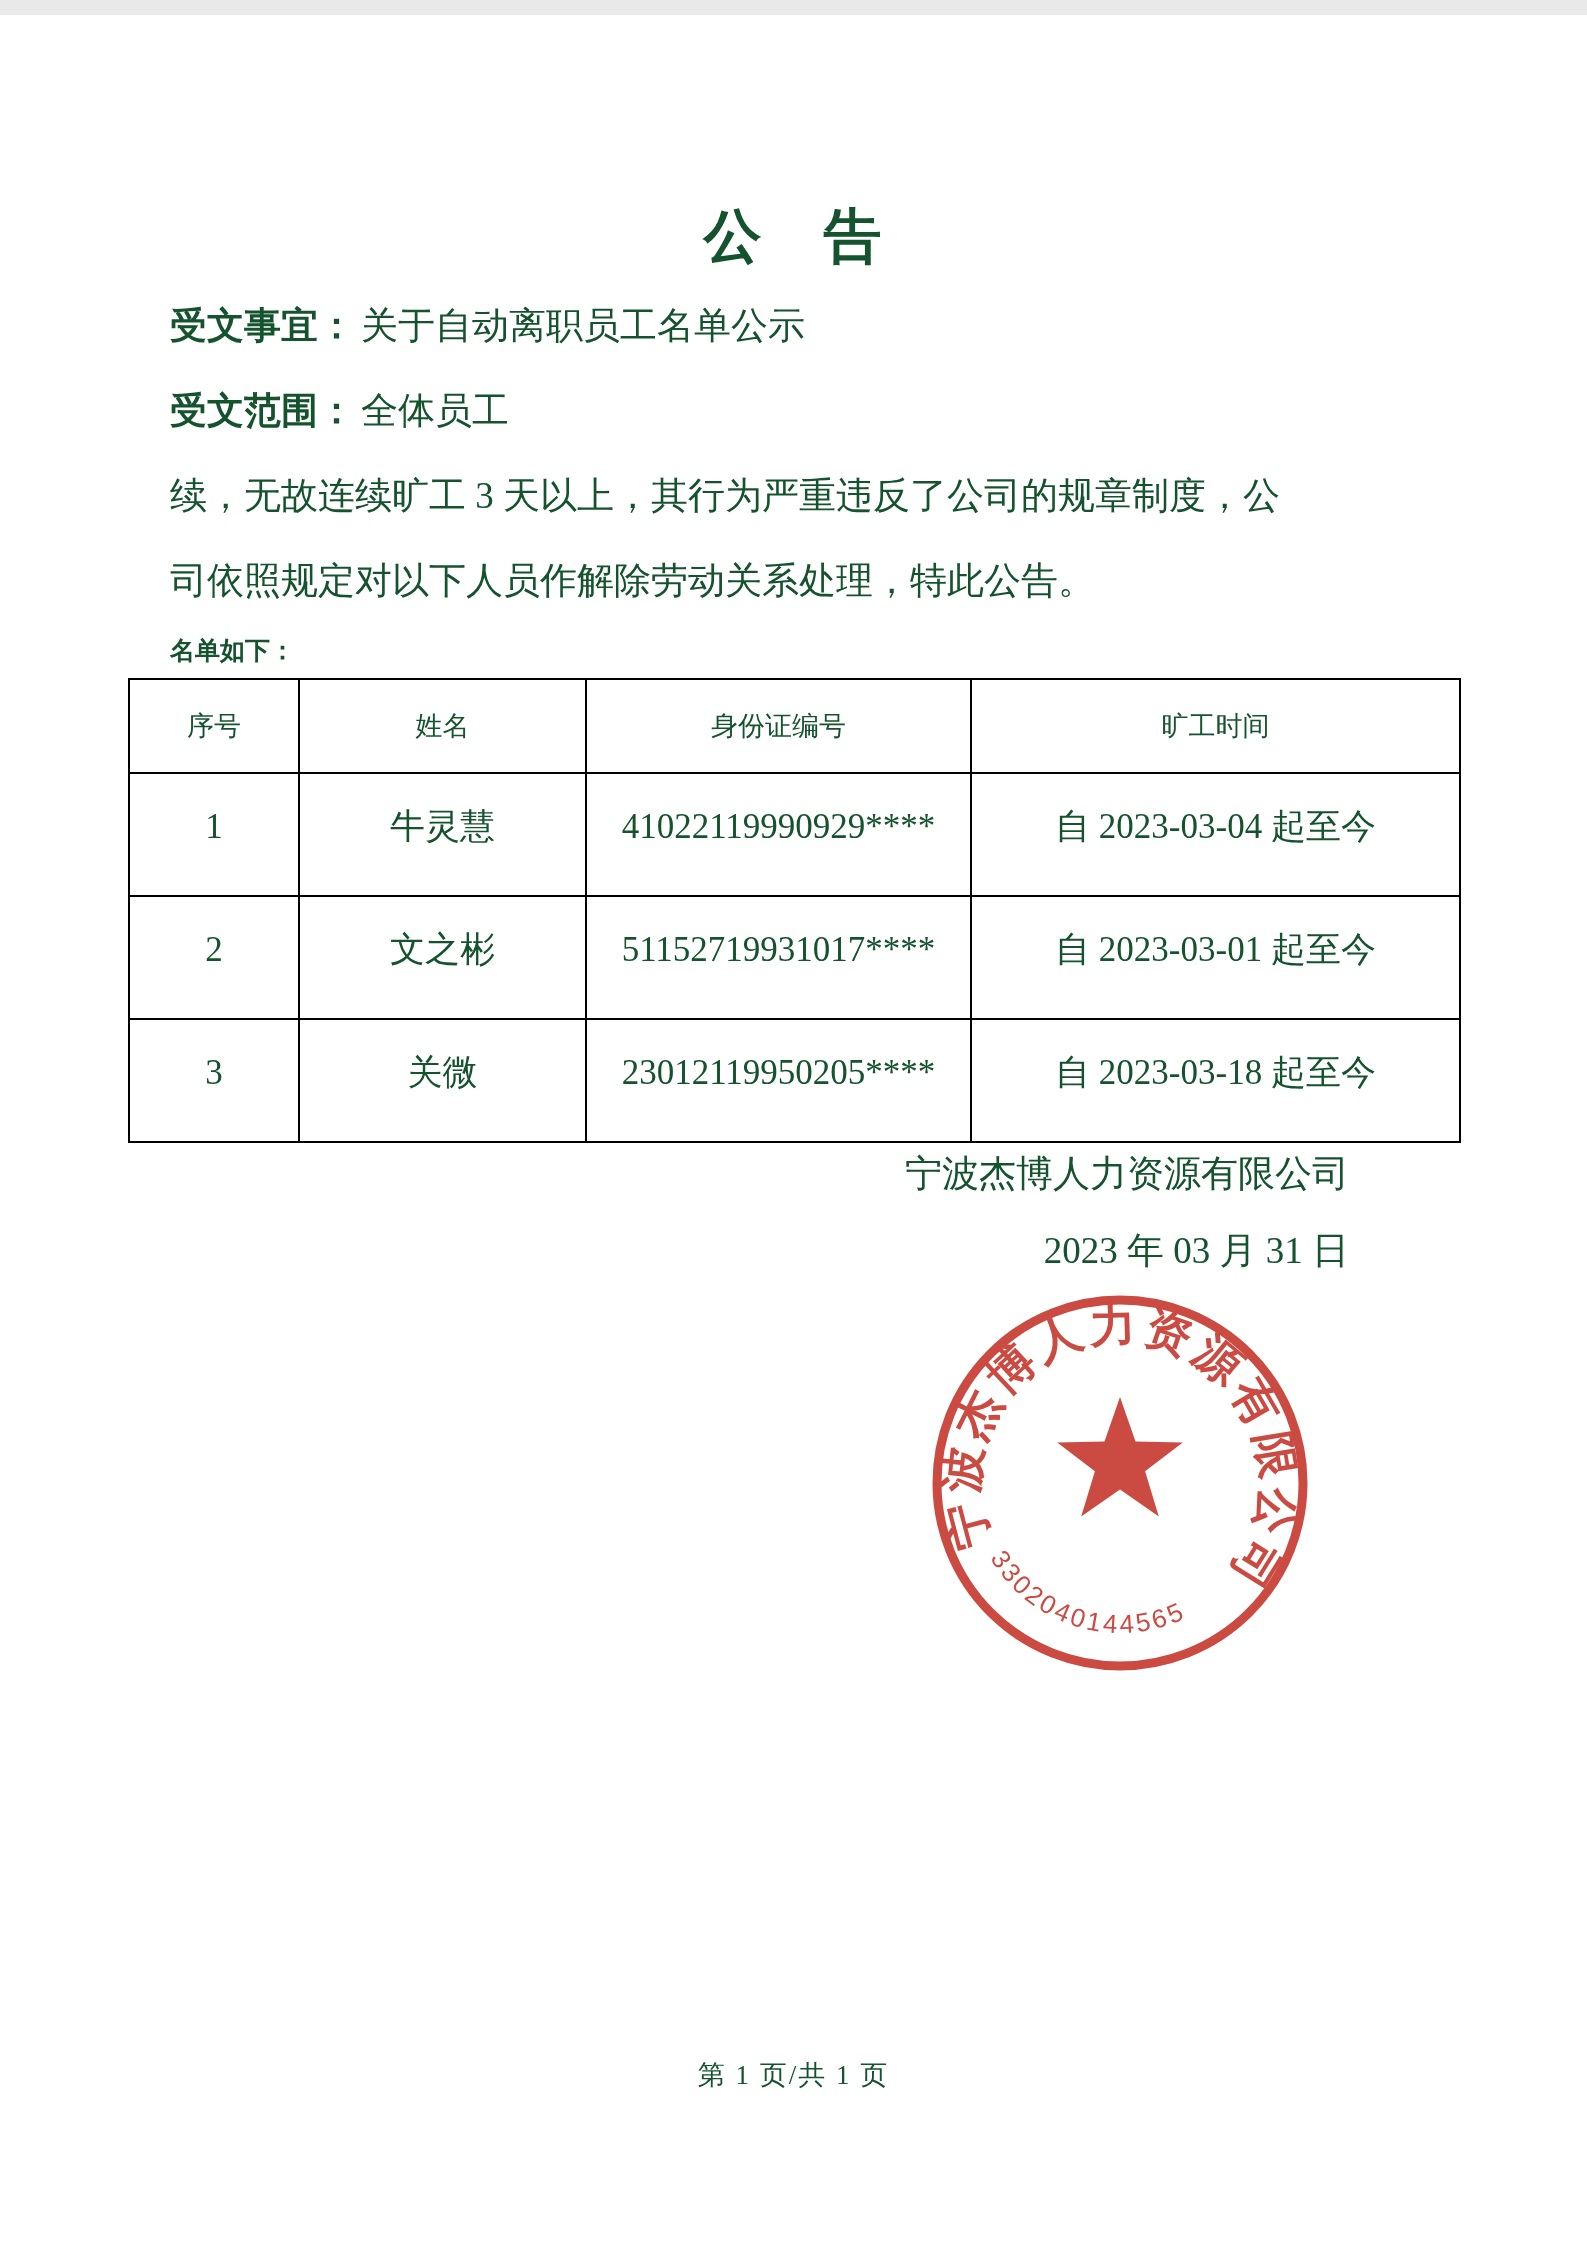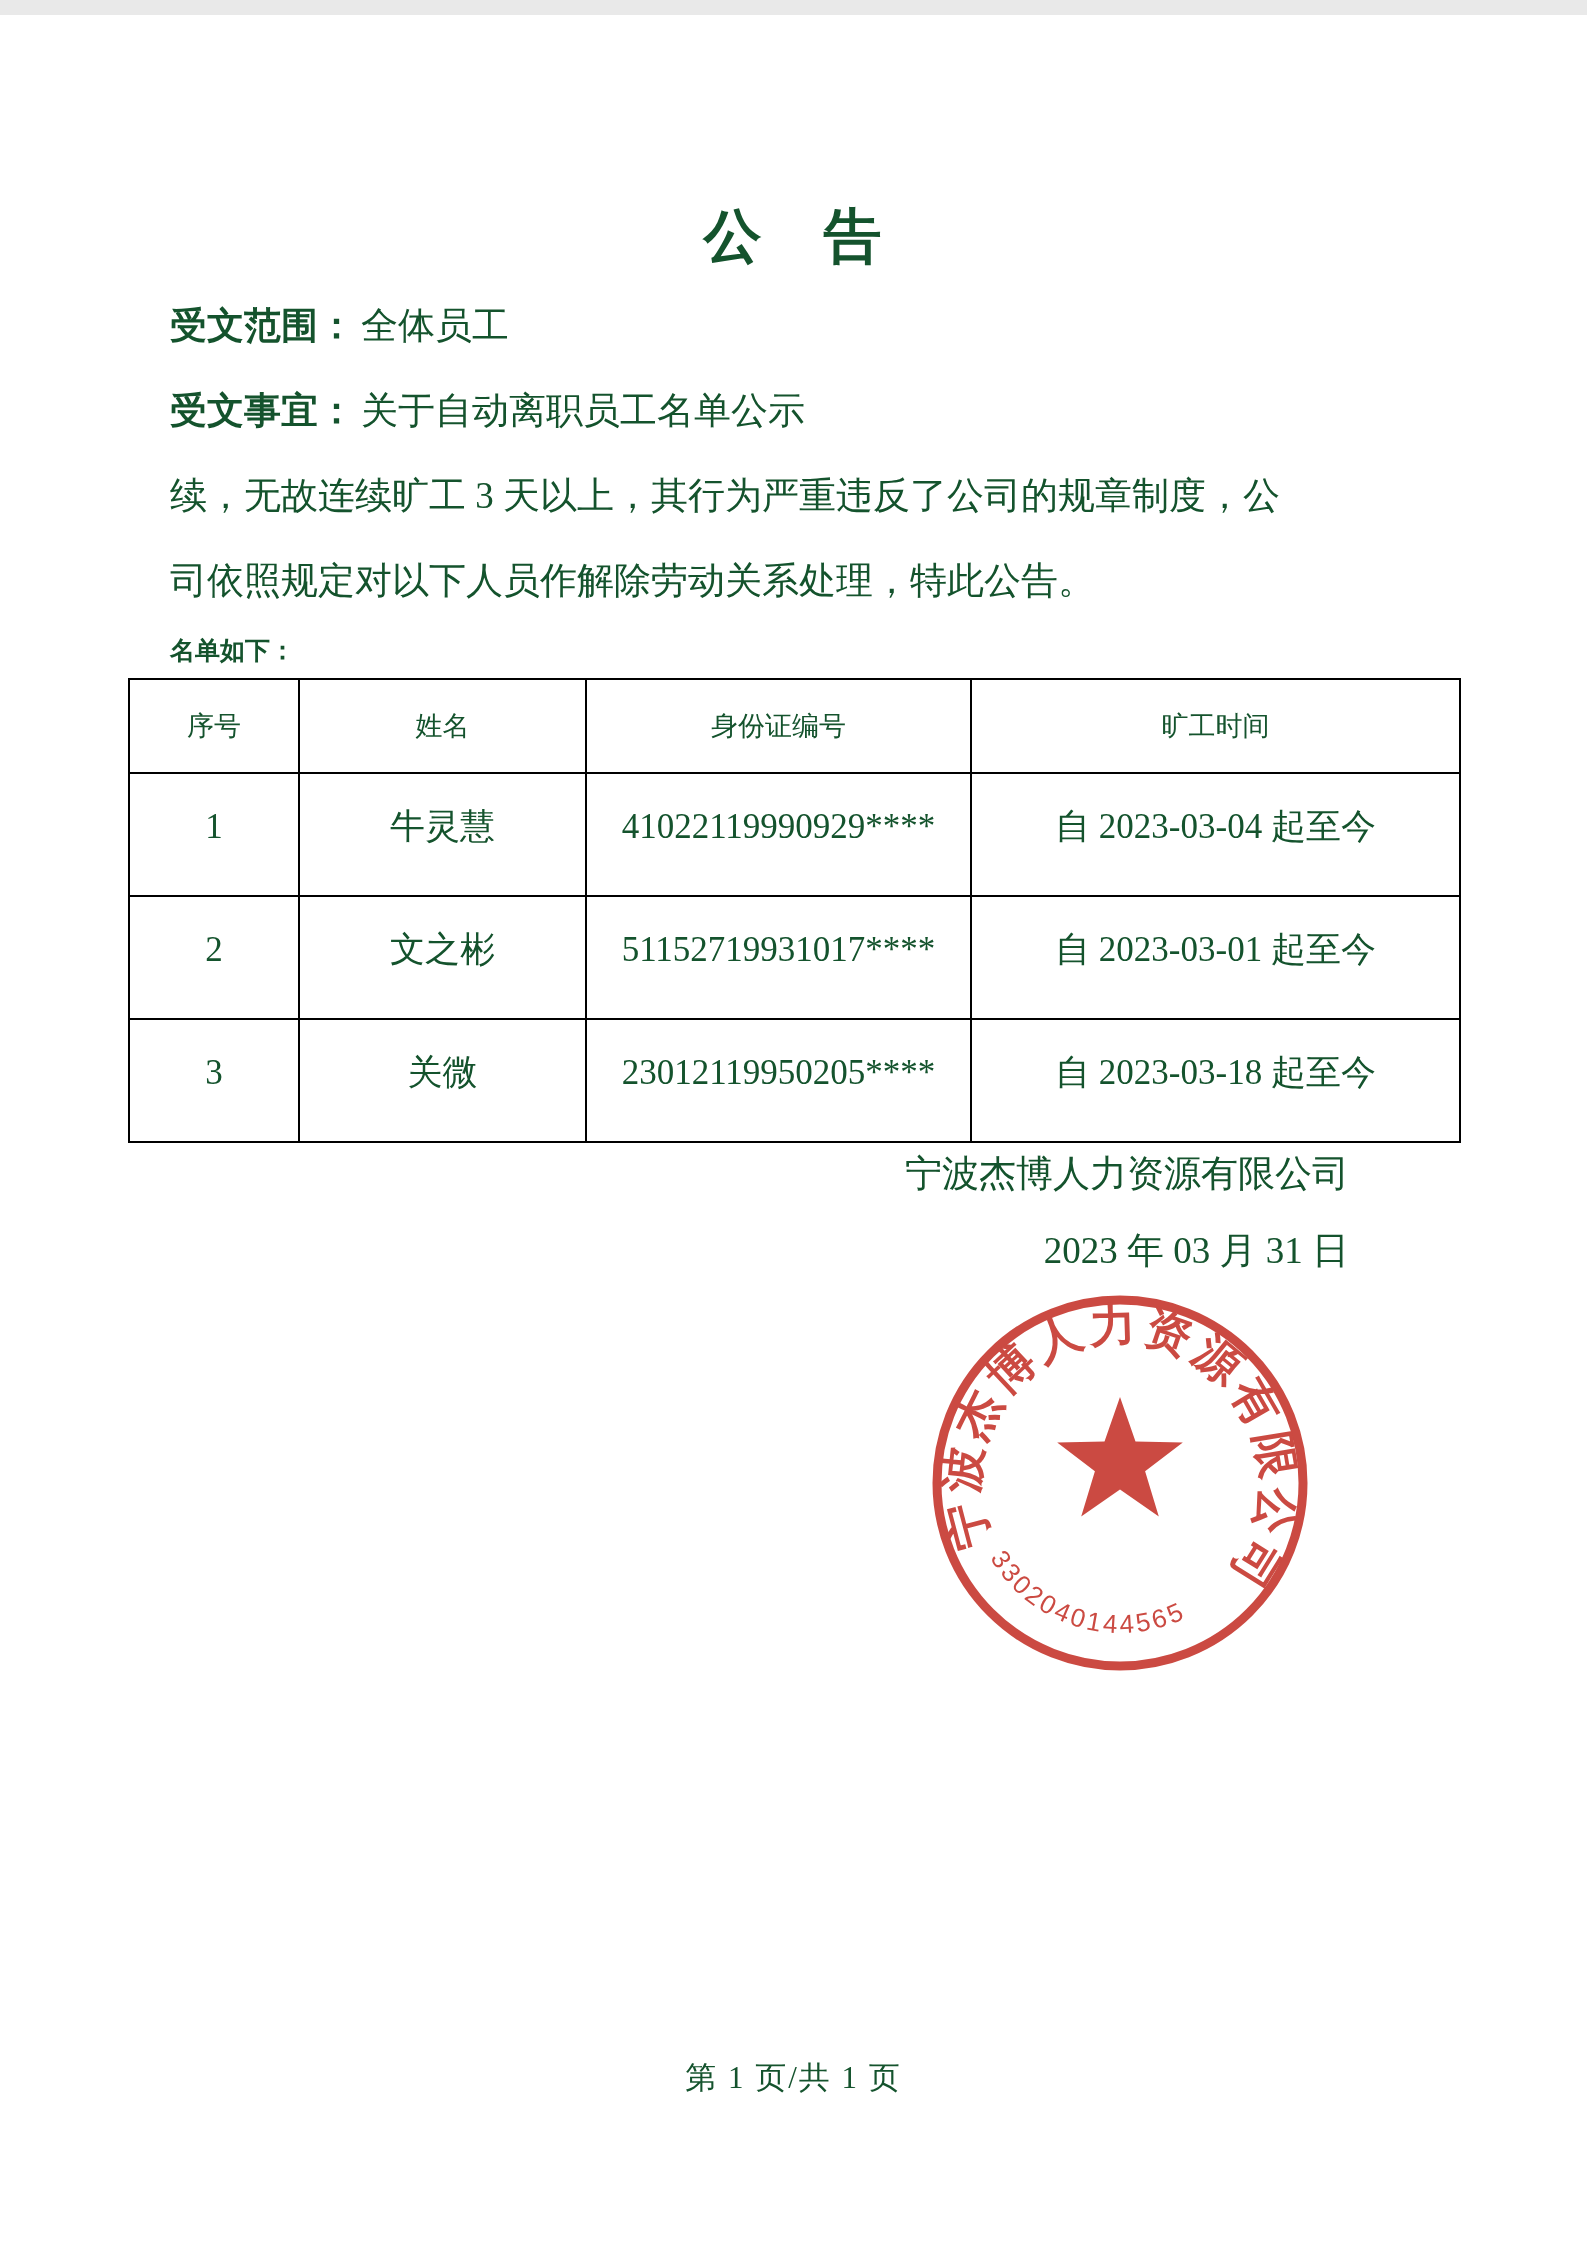--- a/index.html
+++ b/index.html
@@ -54,39 +54,39 @@
     left:920px;top:1268px;
     width:400px;height:400px;
     mix-blend-mode:multiply;
     opacity:0.88;
     pointer-events:none;
   }
   .footer{
     position:absolute;
     left:0;right:0;top:2042px;
     text-align:center;
-    font-size:31px;
+    font-size:27px;
     letter-spacing:2px;
   }
 </style>
 </head>
 <body>
 
 <div class="page">
   <div class="doc">
 
     <h1 class="title">公　告</h1>
 
 
     <div class="line field">
-      <span class="label">受文范围：</span><span class="value">全体员工</span>
+      <span class="label">受文事宜：</span><span class="value">关于自动离职员工名单公示</span>
     </div>
 
     <div class="line field">
-      <span class="label">受文事宜：</span><span class="value">关于自动离职员工名单公示</span>
+      <span class="label">受文范围：</span><span class="value">全体员工</span>
     </div>
 
 
 
     <div class="line">续，无故连续旷工 3 天以上，其行为严重违反了公司的规章制度，公</div>
     <div class="line">司依照规定对以下人员作解除劳动关系处理，特此公告。</div>
 
     <div class="list-label">名单如下：</div>
 
     <table class="roster">

